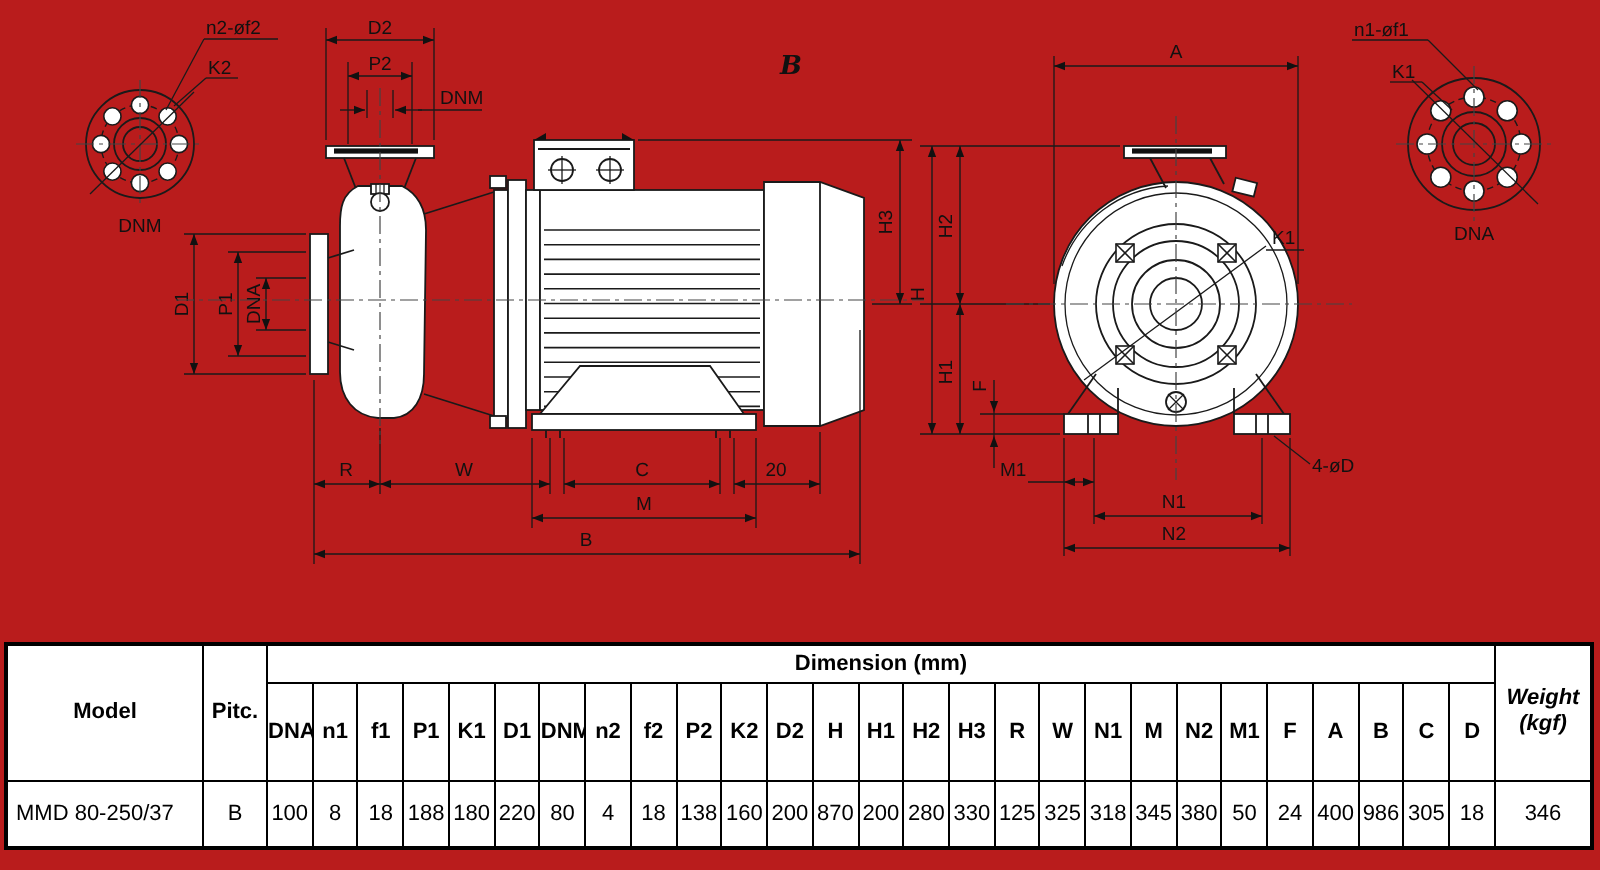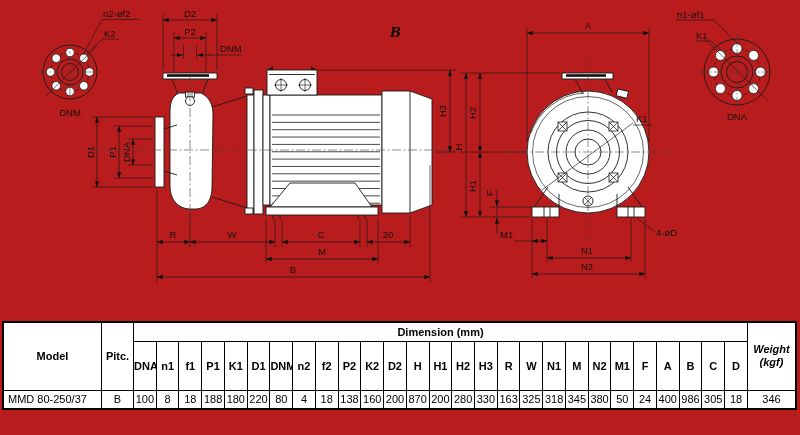--- a/index.html
+++ b/index.html
@@ -25,21 +25,21 @@
      -webkit-text-stroke:1.2px #4d4d4d;
      text-shadow:2px 2px 2px rgba(110,110,110,.6),-1px -1px 0 #777,1px -1px 0 #777,-1px 1px 0 #777;}
   table.dim-table{position:absolute;left:2px;top:321px;width:795px;z-index:4;
      border-collapse:collapse;table-layout:fixed;background:#fff;border:2.5px solid #000;
      font-family:"Liberation Sans",sans-serif;color:#000;}
   .dim-table th,.dim-table td{border:1px solid #000;padding:0;text-align:center;
      overflow:hidden;white-space:nowrap;font-size:11px;}
   .dim-table th{font-weight:bold;}
   .dim-table tr.r1{height:19px;}
   .dim-table tr.r2{height:49px;}
-  .dim-table tr.r3{height:19px;}
+  .dim-table tr.r3{height:34px;}
   .dim-table td.model-cell{text-align:left;padding-left:4px;}
   .wt-head{line-height:1.2;font-style:italic;}
 </style>
 </head>
 <body>
 
 <div id="stage" data-name="pump-spec-sheet">
 
   <svg width="800" height="320" viewBox="0 0 800 320" data-name="pump-dimension-drawing">
     <defs>
@@ -370,21 +370,21 @@
           <td data-name="dim-value-cell">80</td>
           <td data-name="dim-value-cell">4</td>
           <td data-name="dim-value-cell">18</td>
           <td data-name="dim-value-cell">138</td>
           <td data-name="dim-value-cell">160</td>
           <td data-name="dim-value-cell">200</td>
           <td data-name="dim-value-cell">870</td>
           <td data-name="dim-value-cell">200</td>
           <td data-name="dim-value-cell">280</td>
           <td data-name="dim-value-cell">330</td>
-          <td data-name="dim-value-cell">163</td>
+          <td data-name="dim-value-cell">125</td>
           <td data-name="dim-value-cell">325</td>
           <td data-name="dim-value-cell">318</td>
           <td data-name="dim-value-cell">345</td>
           <td data-name="dim-value-cell">380</td>
           <td data-name="dim-value-cell">50</td>
           <td data-name="dim-value-cell">24</td>
           <td data-name="dim-value-cell">400</td>
           <td data-name="dim-value-cell">986</td>
           <td data-name="dim-value-cell">305</td>
           <td data-name="dim-value-cell">18</td>

